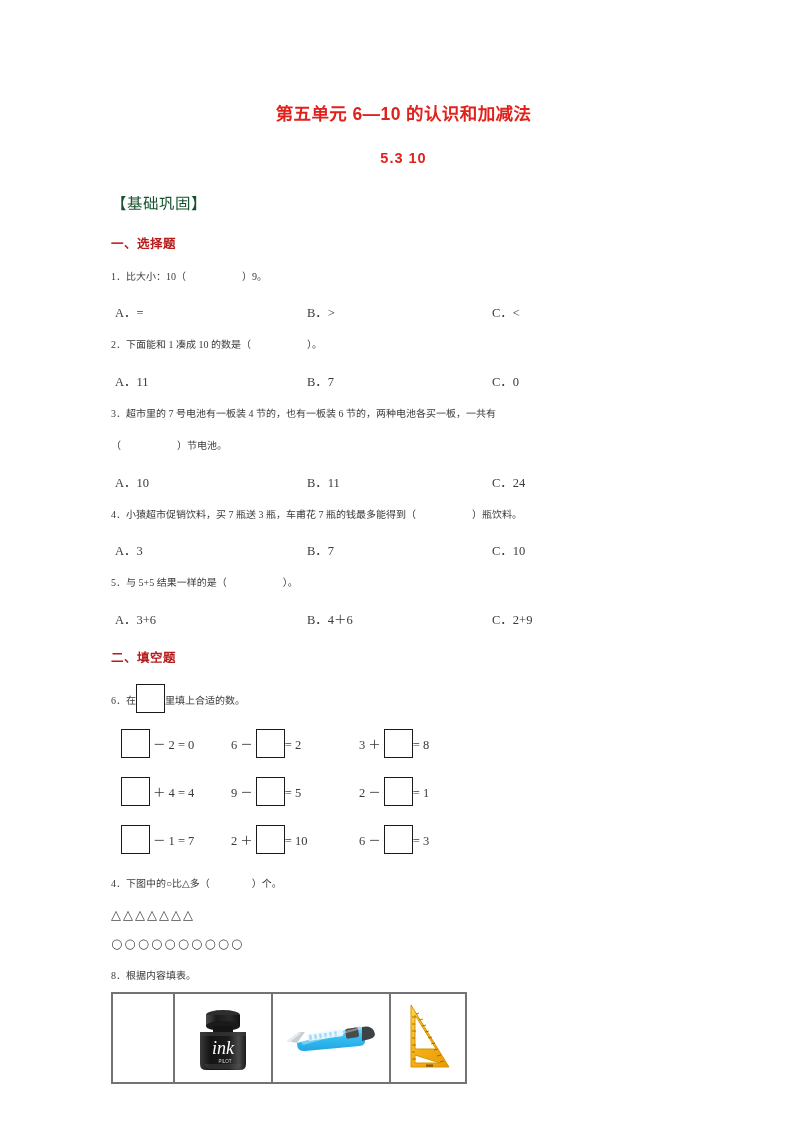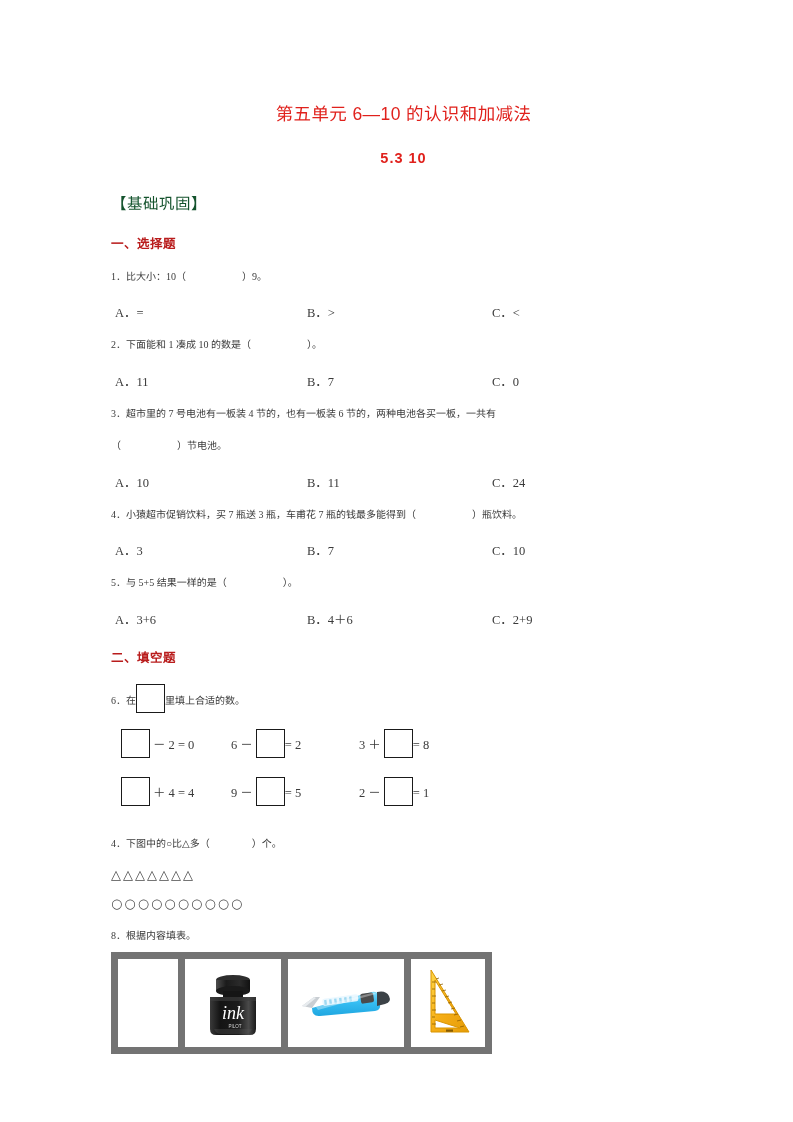--- a/index.html
+++ b/index.html
@@ -27,21 +27,21 @@
     left: 111px;
     top: 0;
     width: 585px;
   }
 
   
   .doc-title {
     text-align: center;
     color: #e0211c;
     font-family: "Liberation Sans", "DejaVu Sans", sans-serif;
-    font-weight: normal;
+    font-weight: bold;
     font-size: 17.5px;
     letter-spacing: 0.4px;
     margin-top: 103px;
     line-height: 1.3;
   }
   .doc-subtitle {
     text-align: center;
     color: #e0211c;
     font-family: "Liberation Sans", "DejaVu Sans", sans-serif;
     font-weight: bold;
@@ -126,21 +126,21 @@
     font-family: "DejaVu Sans", sans-serif;
   }
 
   
   .pic-table {
     border-collapse: collapse;
     table-layout: fixed;
     margin-top: 9px;
   }
   .pic-table td {
-    border: 7px solid #737373;
+    border: 2px solid #737373;
     height: 88px;
     padding: 0;
     vertical-align: middle;
   }
   .cell-empty { width: 60px; }
   .cell-ink   { width: 96px; }
   .cell-knife { width: 116px; }
   .cell-ruler { width: 74px; }
 
   .thumb { display: block; margin: 0 auto; }
@@ -249,20 +249,25 @@
     <div class="sp-8"></div>
 
     <div class="eq-row">
       <span class="eq c1"><span class="inline-box"></span><span class="op">＋</span><span>4</span> <span>= 4</span></span>
       <span class="eq c2"><span>9</span><span class="op">－</span><span class="inline-box"></span><span>= 5</span></span>
       <span class="eq c3"><span>2</span><span class="op">－</span><span class="inline-box"></span><span>= 1</span></span>
     </div>
 
     <div class="sp-8"></div>
 
+    <div class="eq-row">
+      <span class="eq c1"><span class="inline-box"></span><span class="op">－</span><span>1</span> <span>= 7</span></span>
+      <span class="eq c2"><span>2</span><span class="op">＋</span><span class="inline-box"></span><span>= 10</span></span>
+      <span class="eq c3"><span>6</span><span class="op">－</span><span class="inline-box"></span><span>= 3</span></span>
+    </div>
 
     <div class="sp-12"></div>
 
     <div class="q-line">
       <span>4．下图中的○比△多（</span><span class="blankspace" style="width:42px"></span><span>）个。</span>
     </div>
 
     <div class="sp-14"></div>
 
     <div class="shape-row">△△△△△△△</div>

